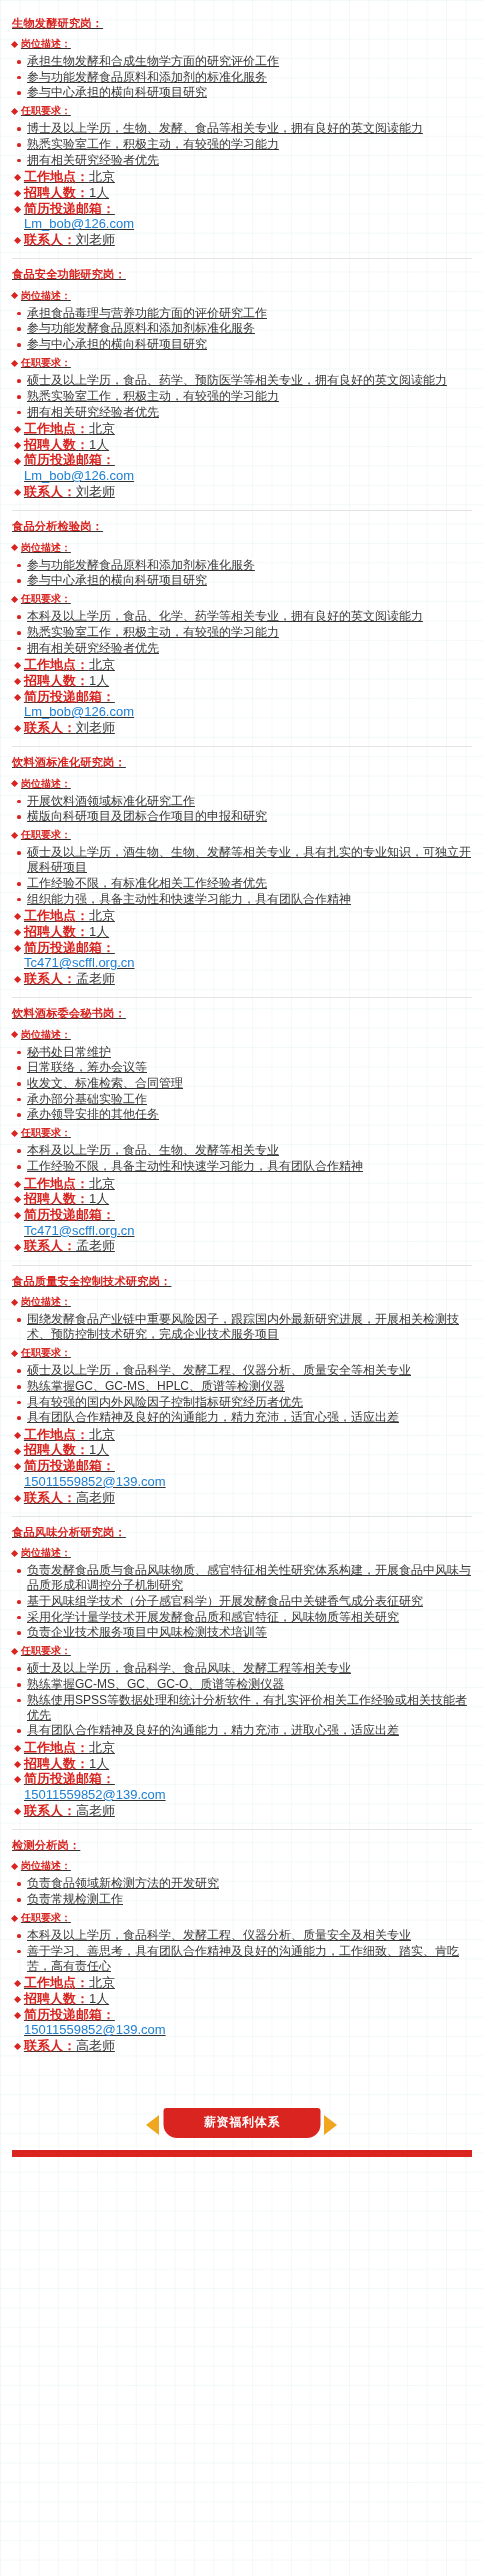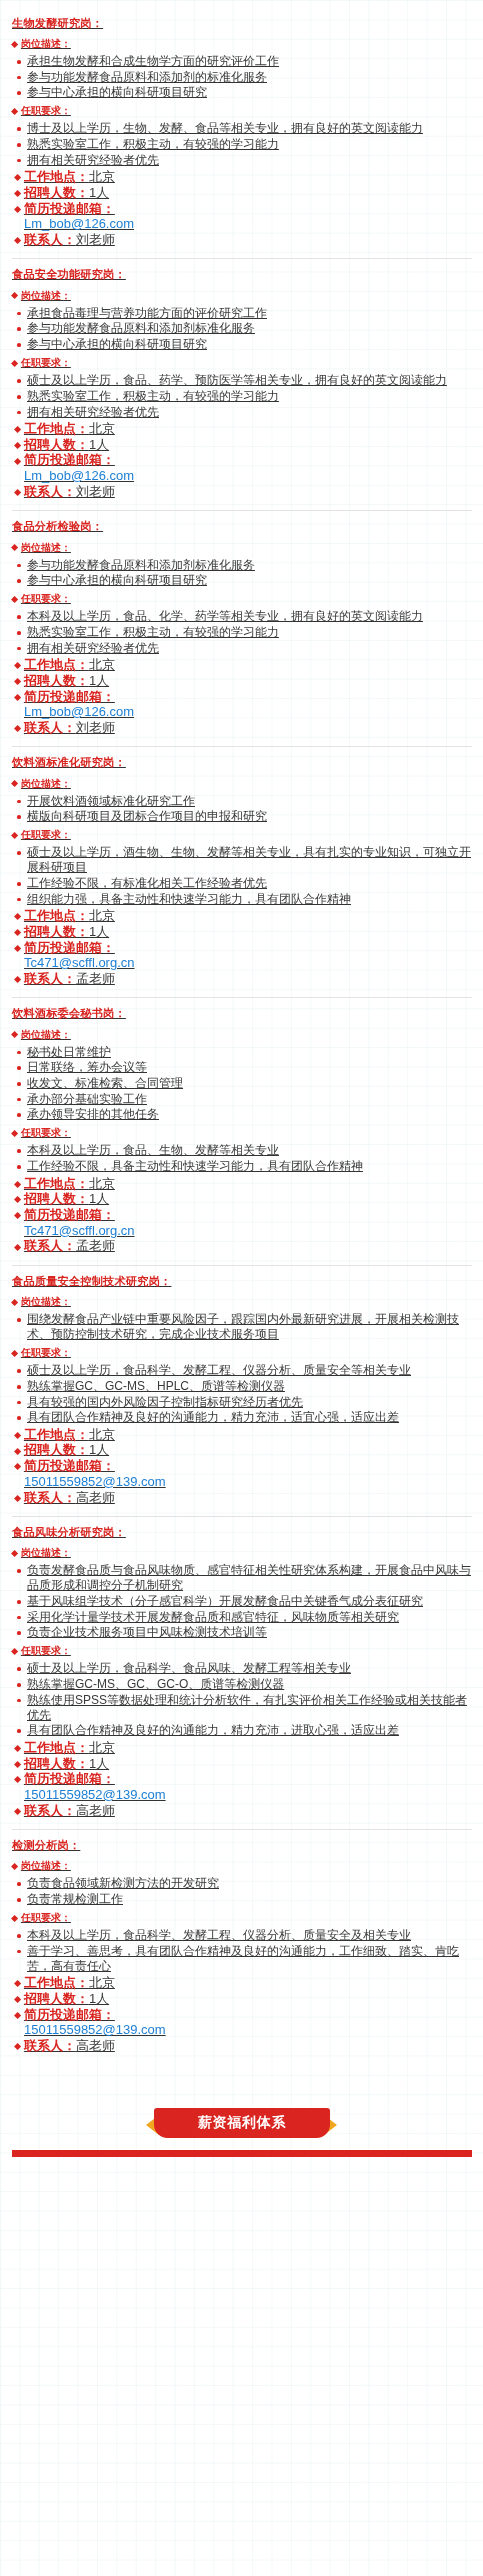--- a/index.html
+++ b/index.html
@@ -104,26 +104,26 @@
   .footer {
     margin-top: 13.5px;
     height: 90px;
     position: relative;
   }
   .footer-banner {
     position: absolute;
     left: 50%;
     transform: translateX(-50%);
     bottom: 19.4px;
-    width: 176px;
+    width: 157px;
     height: 30px;
     background: #d9241f;
     border-radius: 3px 3px 13.5px 13.5px;
     color: #fff;
-    font-size: 14px;
+    font-size: 12px;
     font-weight: bold;
     display: flex;
     align-items: center;
     justify-content: center;
     letter-spacing: 0.7px;
   }
   .footer-tri-l, .footer-tri-r {
     position: absolute;
     bottom: 22.4px;
     width: 0; height: 0;

